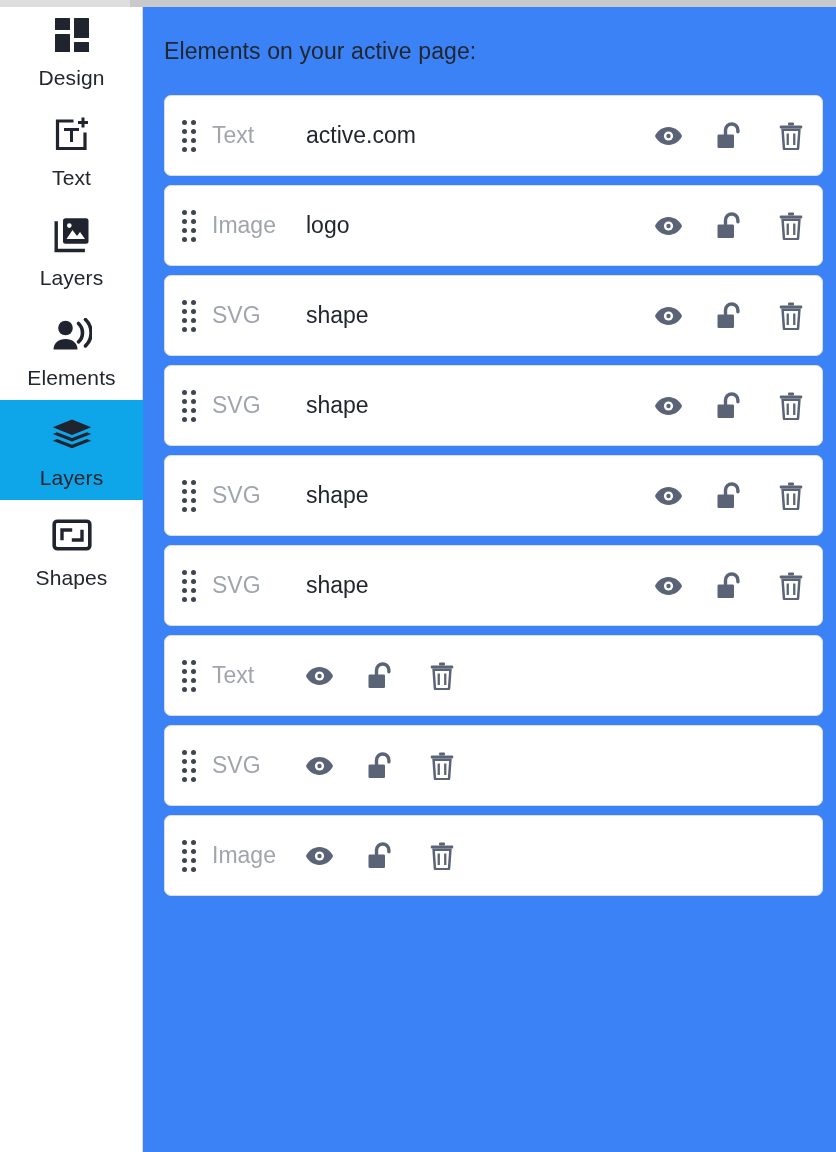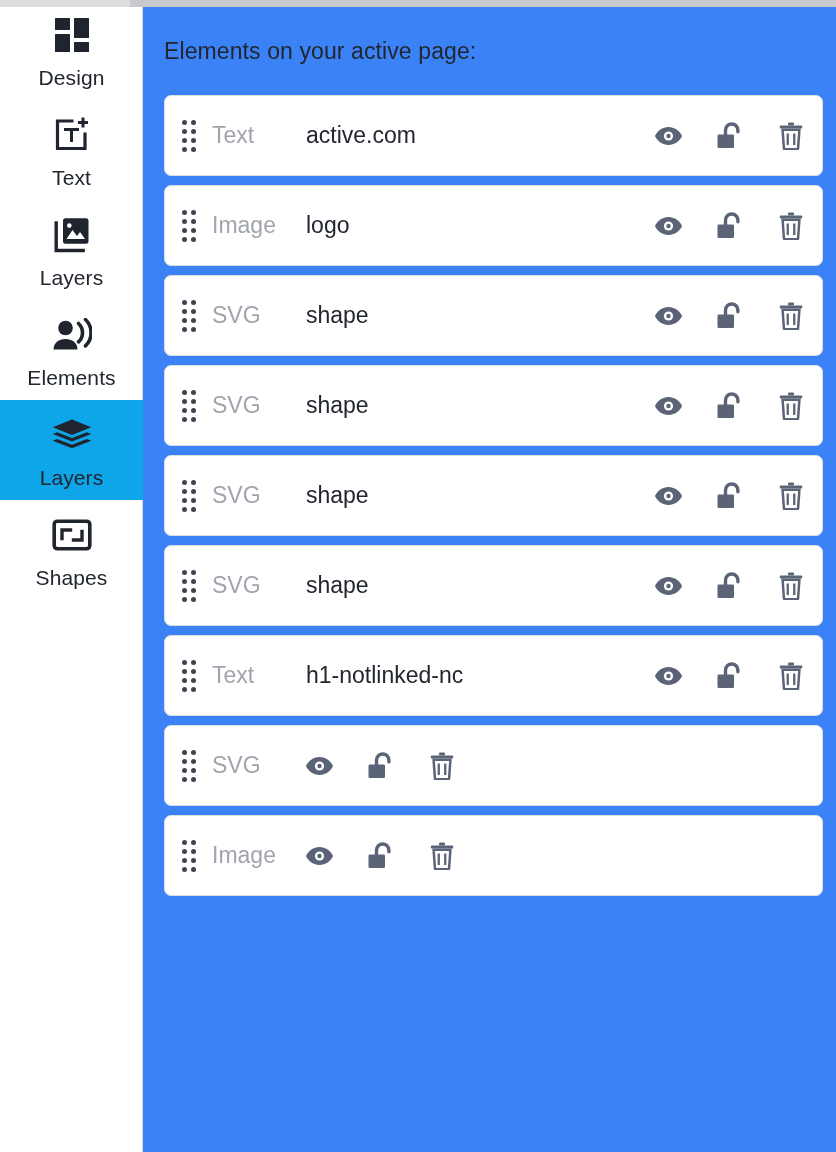--- a/index.html
+++ b/index.html
@@ -532,21 +532,20 @@
             <i></i>
             <i></i>
             <i></i>
             <i></i>
             <i></i>
             <i></i>
             <i></i>
             <i></i>
           </span>
           <span class="layer-type">Text</span>
-          <span class="layer-name">h1-notlinked-nc</span>
           <span class="row-actions">
             <button class="row-btn">
               <span style="display: flex;">
                 <svg width="27" height="20" viewBox="0 0 27 20" fill="currentColor" aria-hidden="true">
       <path d="M13.5 1C6.6 1 1.4 6.3 0 10c1.4 3.7 6.6 9 13.5 9S25.6 13.7 27 10c-1.4-3.7-6.6-9-13.5-9z"></path>
       <circle cx="13.5" cy="10" r="4.6" fill="#ffffff"></circle>
       <circle cx="13.5" cy="10" r="2.2" fill="currentColor"></circle>
     </svg>
               </span>
             </button>

